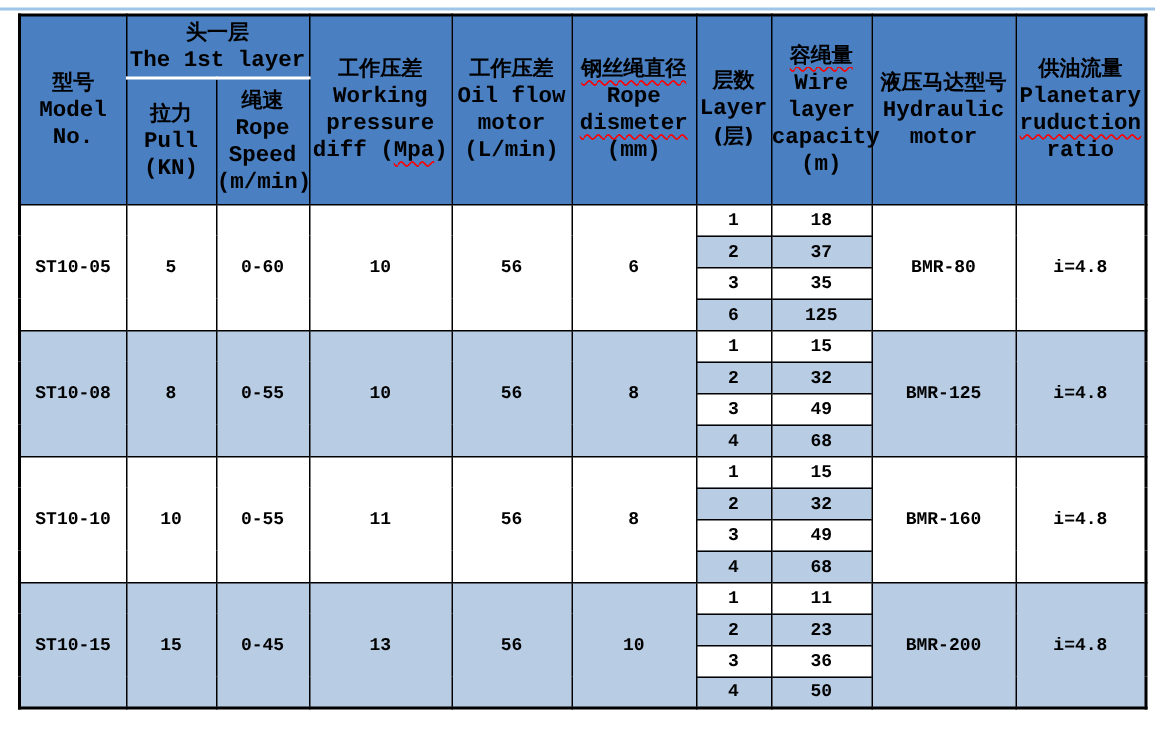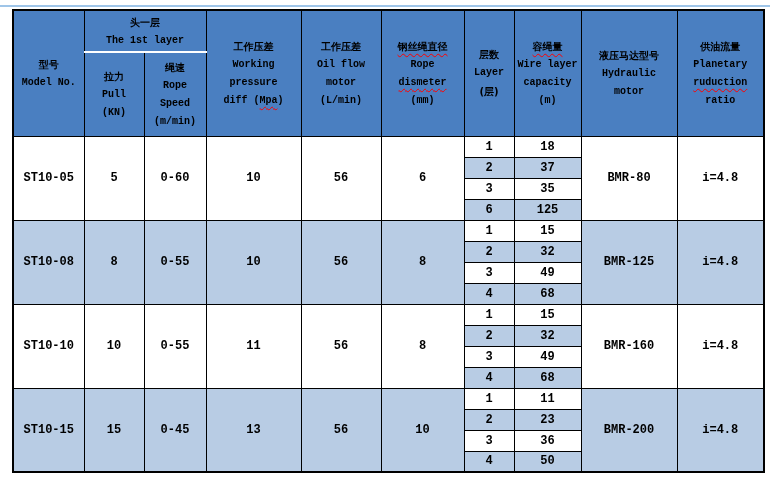--- a/index.html
+++ b/index.html
@@ -17,23 +17,23 @@
     width:751px; border-collapse:collapse; table-layout:fixed;
     border:2px solid #000;
   }
   td, th {
     border:1px solid #000; padding:0; margin:0;
     text-align:center; vertical-align:middle;
     font-weight:bold; color:#000;
   }
   
   .hdr { background:#4a7fc1; }
-  .zh { display:block; font-size:10px; line-height:19px; letter-spacing:0px;
+  .zh { display:block; font-size:14px; line-height:19px; letter-spacing:0px;
         font-family:"DejaVu Sans","Liberation Sans",sans-serif; font-weight:bold; }
-  .en { display:block; font-size:10px; line-height:18px; font-weight:bold; }
+  .en { display:block; font-size:15px; line-height:18px; font-weight:bold; }
   th.layer1 { border-bottom:2px solid #ffffff; }
   tr.h1 { height:42px; }
   tr.h2 { height:84px; }
   
   tbody tr { height:21px; }
   td.data { font-size:12px; }
   .cw { background:#ffffff; }
   .cb { background:#b8cce4; }
   
   .sq {

